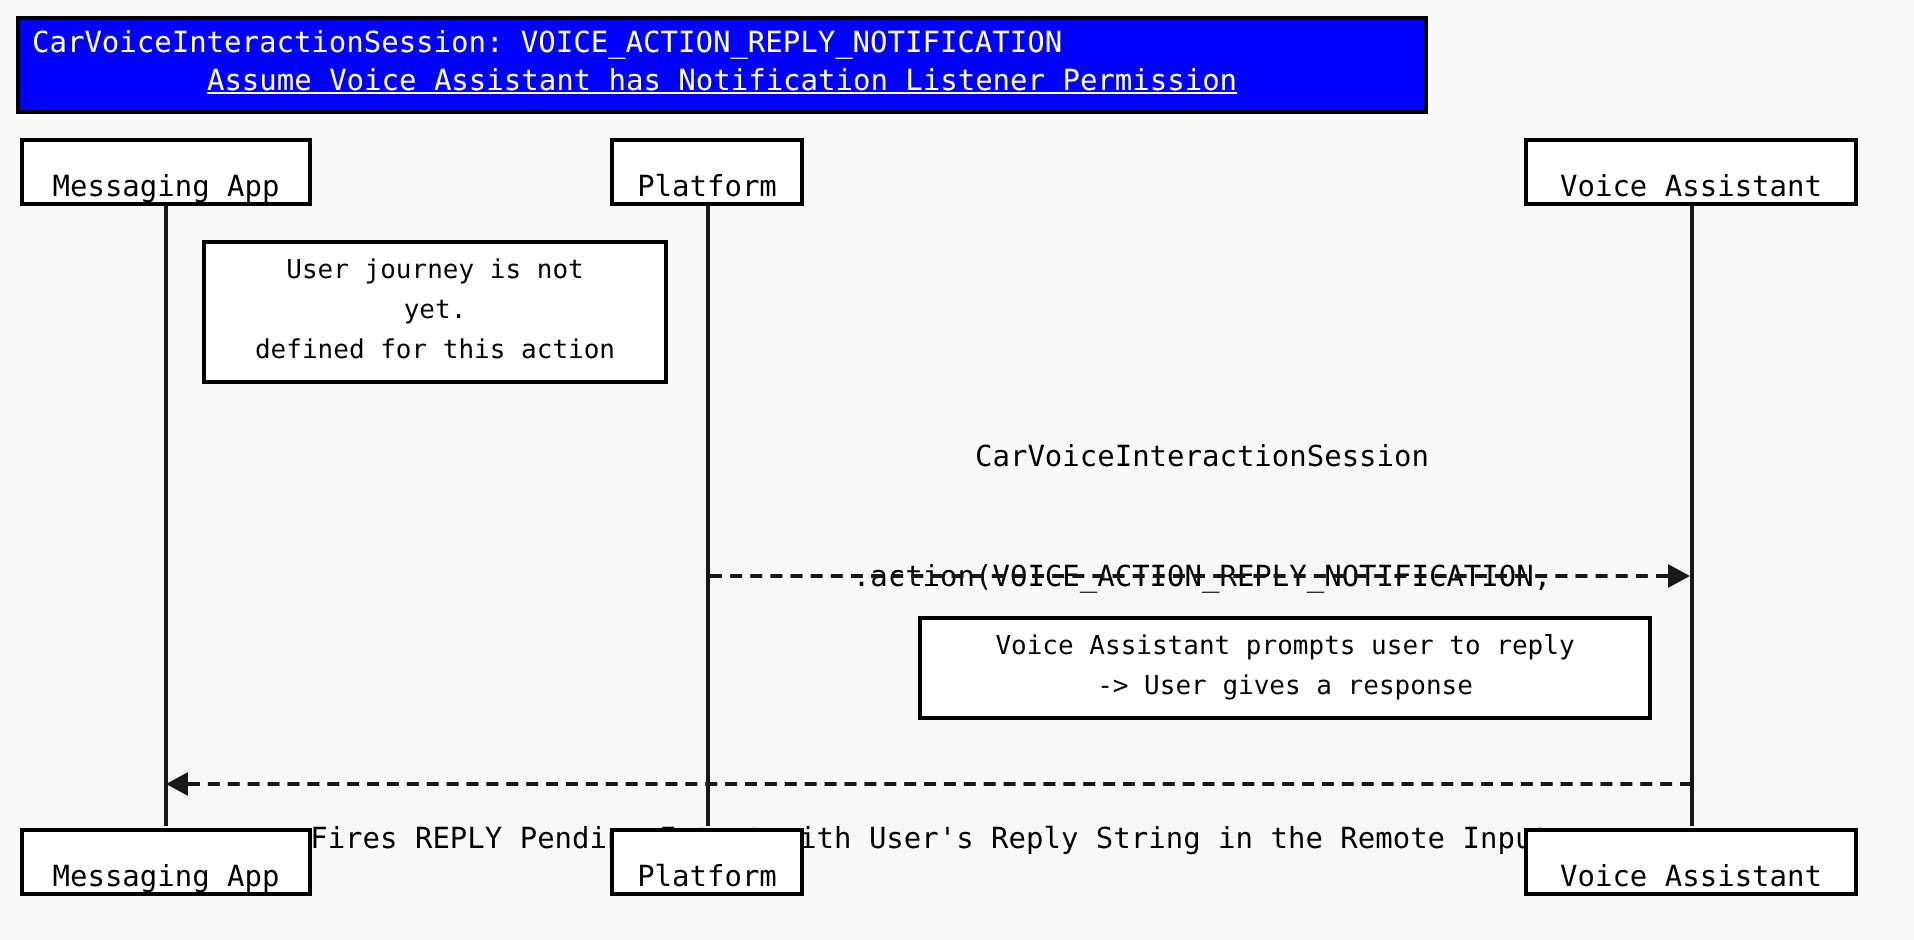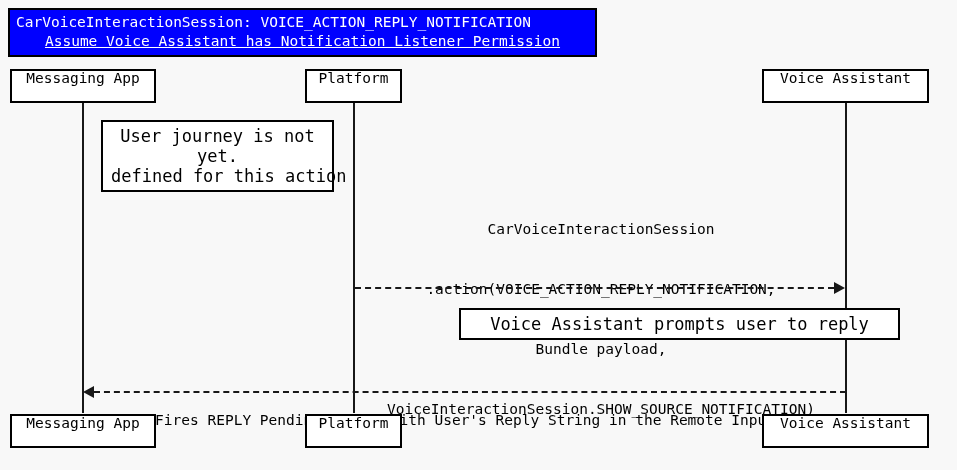--- a/index.html
+++ b/index.html
@@ -17,21 +17,21 @@
     height: 470px;
     background: #f8f8f8;
     overflow: hidden;
   }
 
   
   .title-box {
     position: absolute;
     left: 8px;
     top: 8px;
-    width: 589px;
+    width: 706px;
     box-sizing: border-box;
     background: #0000ff;
     border: 2px solid #000000;
     padding: 3px 6px 4px 6px;
   }
   .title-line {
     color: #ffffff;
     font-size: 14.5px;
     line-height: 19px;
     white-space: pre;
@@ -49,40 +49,40 @@
   }
 
   
   .participant {
     position: absolute;
     box-sizing: border-box;
     background: #ffffff;
     border: 2px solid #000000;
     height: 34px;
     display: flex;
-    align-items: flex-start;
+    align-items: flex-end;
     justify-content: center;
   }
   .participant span {
     font-size: 14.5px;
     color: #000000;
     white-space: pre;
     line-height: 1;
   }
 
   
   .note {
     position: absolute;
     box-sizing: border-box;
     background: #ffffff;
     border: 2px solid #000000;
     padding: 4px 8px;
   }
   .note .note-line {
-    font-size: 17px;
+    font-size: 13px;
     color: #000000;
     line-height: 20px;
     text-align: center;
     white-space: pre;
   }
 
   
   .msg-label {
     position: absolute;
     color: #000000;
@@ -141,28 +141,28 @@
   <div class="note" style="left:101px; top:120px; width:233px;">
     <div class="note-line">User journey is not</div>
     <div class="note-line">yet.</div>
     <div class="note-line">defined for this action</div>
   </div>
 
   <div class="msg-label" style="left:357px; top:179px; width:488px;">
     <div>CarVoiceInteractionSession</div>
     <div>.action(VOICE_ACTION_REPLY_NOTIFICATION,</div>
     <div>Bundle payload,</div>
-    <div>VoiceInteractionSession.SHOW_SOURCE_NOTIFICATION)</div>
   </div>
 
   <div class="arrow-line" style="left:355px; top:287px; width:479px;"></div>
   <div class="arrow-head right" style="left:834px; top:282px;"></div>
 
-  <div class="note" style="left:459px; top:308px; width:441px;">
+  <div class="note" style="left:459px; top:308px; width:367px;">
     <div class="note-line">Voice Assistant prompts user to reply</div>
+    <div class="note-line">-&gt; User gives a response</div>
   </div>
 
   <div class="msg-label" style="left:95px; top:370px; width:740px;">
     <div>Fires REPLY Pending Intent with User's Reply String in the Remote Input</div>
   </div>
 
   <div class="arrow-line" style="left:94px; top:391px; width:752px;"></div>
   <div class="arrow-head left" style="left:83px; top:386px;"></div>
 
   <div class="participant" style="left:10px; top:414px; width:146px;">

